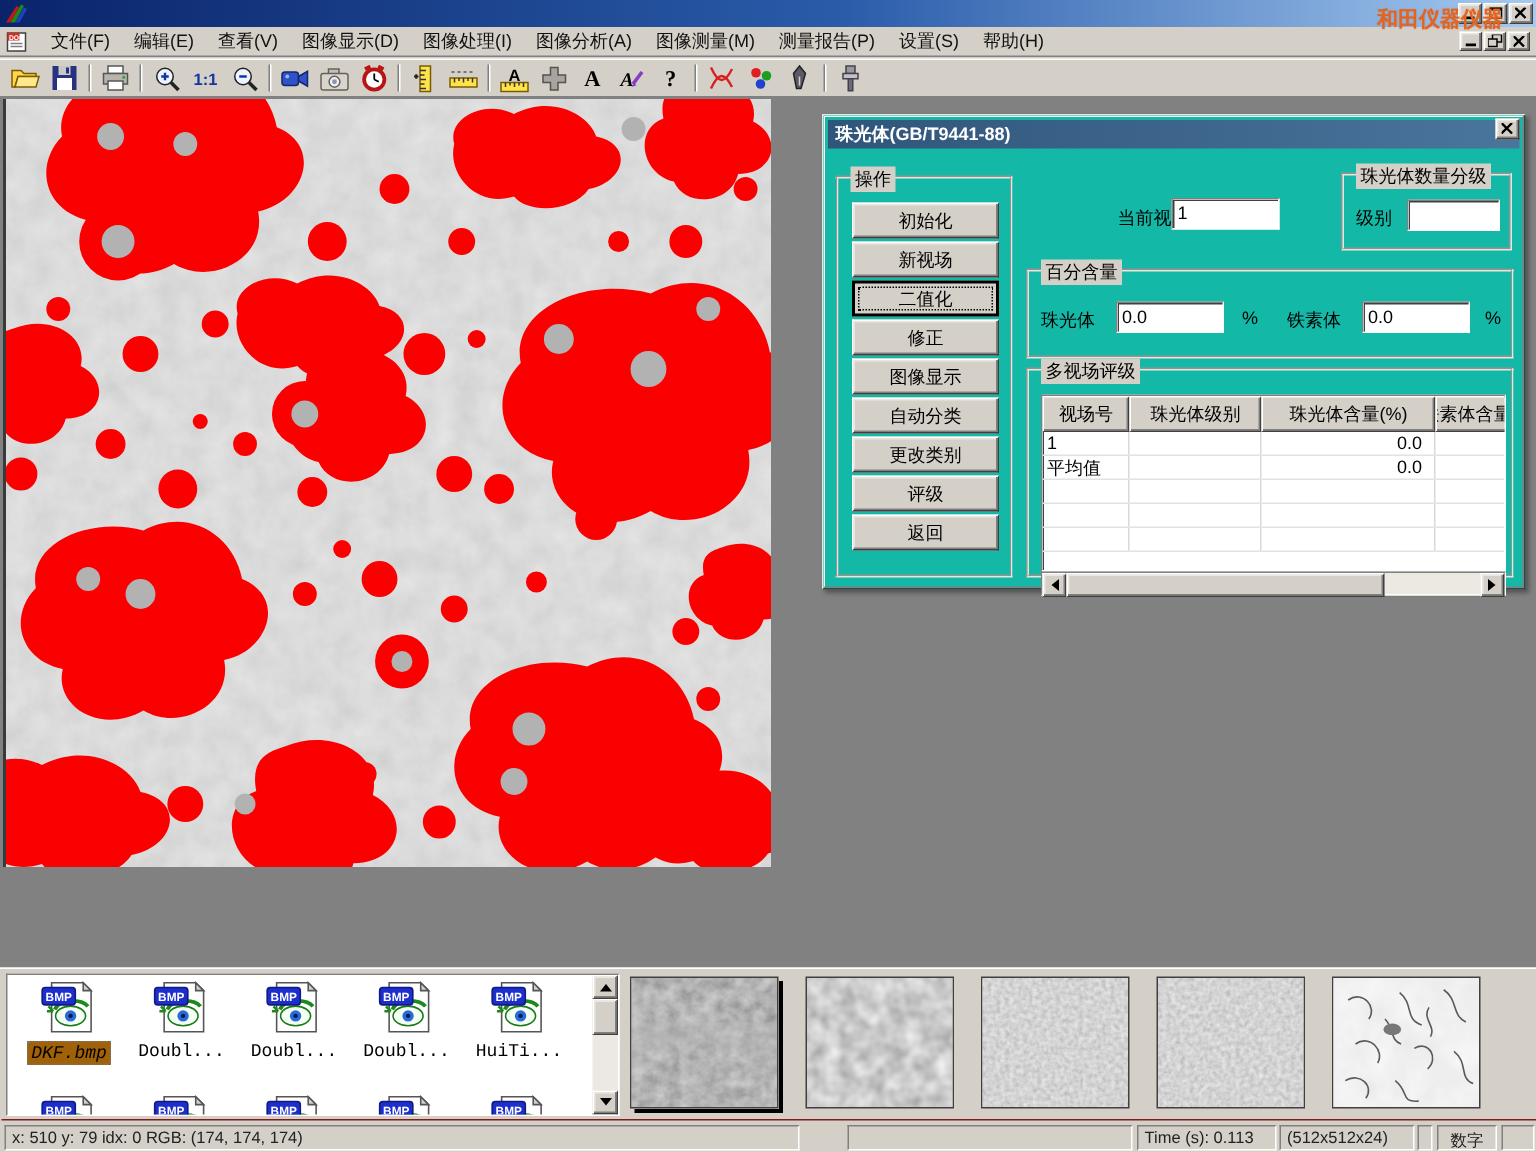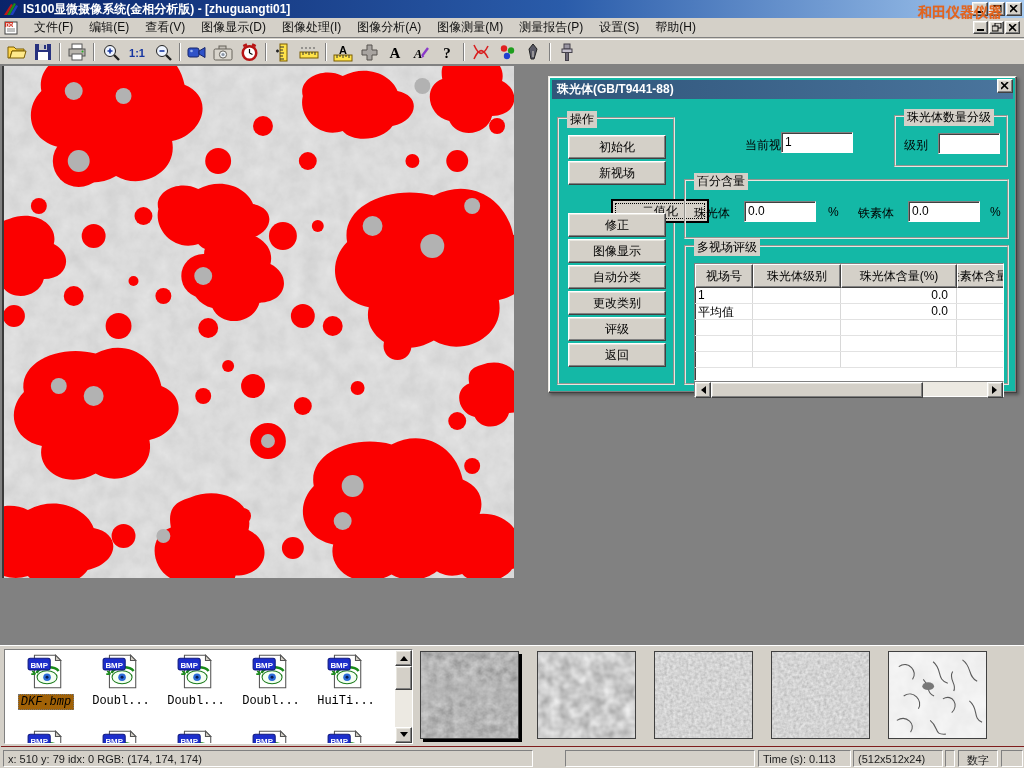--- a/index.html
+++ b/index.html
@@ -79,21 +79,20 @@
 </style>
 </head>
 <body>
 
 <div class="abs titlebar">
   <svg class="logo" viewBox="0 0 16 14">
     <path d="M1,13 L8,2 L10,3 L4,13 Z" fill="#c01818"></path>
     <path d="M4,13 L11,1 L13,2 L7,13 Z" fill="#1a8a1a"></path>
     <path d="M7,13 L13,3 L15,4 L10,13 Z" fill="#2040c0"></path>
   </svg>
-  <span class="title">IS100显微摄像系统(金相分析版) - [zhuguangti01]</span>
   <div class="winbtns">
     <div class="winbtn raised">
         <svg width="8" height="7">
           <rect x="0" y="5" width="7" height="2" fill="#000"></rect>
         </svg>
       </div>
     <div class="winbtn raised">
         <svg width="9" height="8">
           <rect x="0" y="0" width="8" height="7" fill="none" stroke="#000"></rect>
           <rect x="0" y="0" width="8" height="2" fill="#000"></rect>
@@ -403,21 +402,21 @@
   <div class="dlg-close raised">
       <svg width="8" height="8">
         <path d="M0,0 L7,7 M7,0 L0,7" stroke="#000" stroke-width="1.6"></path>
       </svg>
     </div>
 
   <div class="groupbox" style="left:8px; top:40px; width:118px; height:268px;">
     <span class="gb-label">操作</span>
     <div class="op-btn raised" style="top:16px;">初始化</div>
     <div class="op-btn raised" style="top:42px;">新视场</div>
-    <div class="op-btn raised focused" style="top:80px;margin-left:43px;">二值化</div>
+    <div class="op-btn raised focused" style="top:68px;">二值化</div>
     <div class="op-btn raised" style="top:94px;">修正</div>
     <div class="op-btn raised" style="top:120px;">图像显示</div>
     <div class="op-btn raised" style="top:146px;">自动分类</div>
     <div class="op-btn raised" style="top:172px;">更改类别</div>
     <div class="op-btn raised" style="top:198px;">评级</div>
     <div class="op-btn raised" style="top:224px;">返回</div>
   </div>
 
   <span class="fld-label" style="left:164px; top:60px;margin-left:32px;">当前视场号</span>
   <div class="tinput" style="left:232px; top:55px; width:72px; height:21px;">1</div>

